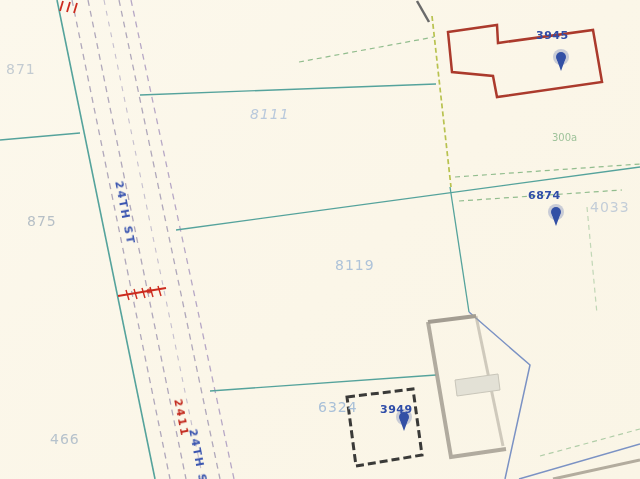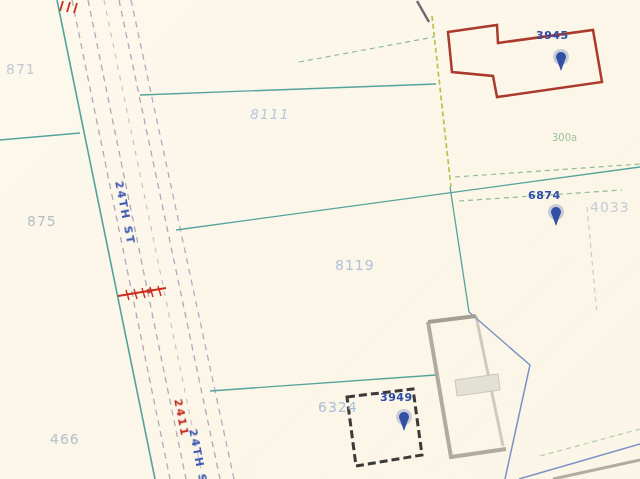--- a/index.html
+++ b/index.html
@@ -109,21 +109,21 @@
   <div class="lbl parcel-lbl" style="left:250px;top:107px;color:#b9c9dc;font-style:italic;">8111</div>
   <div class="lbl parcel-lbl" style="left:296px;top:258px;color:#aec3d9;margin-left:39px;">8119</div>
   <div class="lbl parcel-lbl" style="left:8px;top:214px;color:#b6bfc6;margin-left:19px;">875</div>
   <div class="lbl parcel-lbl" style="left:6px;top:62px;color:#c3cbd1;">871</div>
   <div class="lbl parcel-lbl" style="left:50px;top:432px;color:#b6c2cc;">466</div>
   <div class="lbl parcel-lbl" style="left:318px;top:400px;color:#a9c0d8;">6324</div>
   <div class="lbl parcel-lbl" style="left:590px;top:200px;color:#c3cdd8;">4033</div>
 
   <div class="lbl pin-lbl" style="left:536px;top:30px;">3945</div>
   <div class="lbl pin-lbl" style="left:528px;top:190px;">6874</div>
-  <div class="lbl pin-lbl" style="left:380px;top:392px;">3949</div>
+  <div class="lbl pin-lbl" style="left:380px;top:404px;">3949</div>
 
   <div class="lbl green-lbl" style="left:552px;top:103px;">300a</div>
 
   <div class="lbl street-lbl" style="left:124px;top:180px;">24TH ST</div>
   <div class="lbl street-lbl red" style="left:183px;top:398px;">2411</div>
   <div class="lbl street-lbl" style="left:198px;top:428px;">24TH ST</div>
 
 </div>
 
 </body></html>

